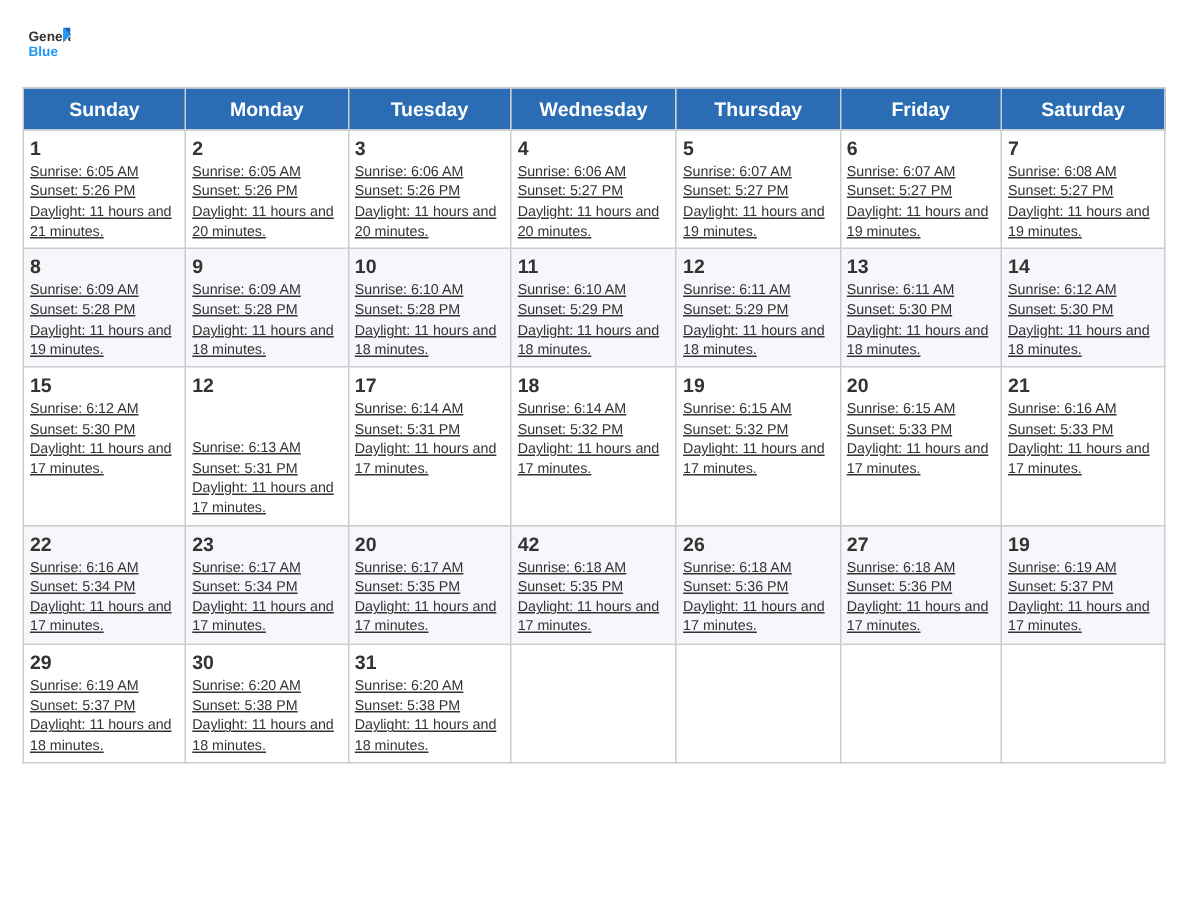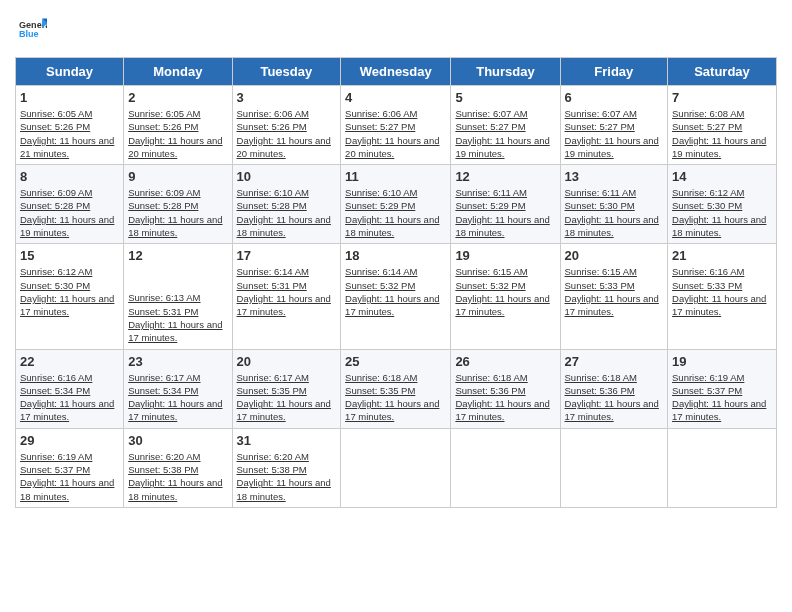--- a/index.html
+++ b/index.html
@@ -259,21 +259,21 @@
 Sunset: 5:34 PM
 Daylight: 11 hours and 17 minutes.</div>
         </td>
         <td>
           <div class="day-number">20</div>
           <div class="day-info" style="white-space: pre-line;">Sunrise: 6:17 AM
 Sunset: 5:35 PM
 Daylight: 11 hours and 17 minutes.</div>
         </td>
         <td>
-          <div class="day-number">25</div>
+          <div class="day-number">42</div>
           <div class="day-info" style="white-space: pre-line;">Sunrise: 6:18 AM
 Sunset: 5:35 PM
 Daylight: 11 hours and 17 minutes.</div>
         </td>
         <td>
           <div class="day-number">26</div>
           <div class="day-info" style="white-space: pre-line;">Sunrise: 6:18 AM
 Sunset: 5:36 PM
 Daylight: 11 hours and 17 minutes.</div>
         </td>

